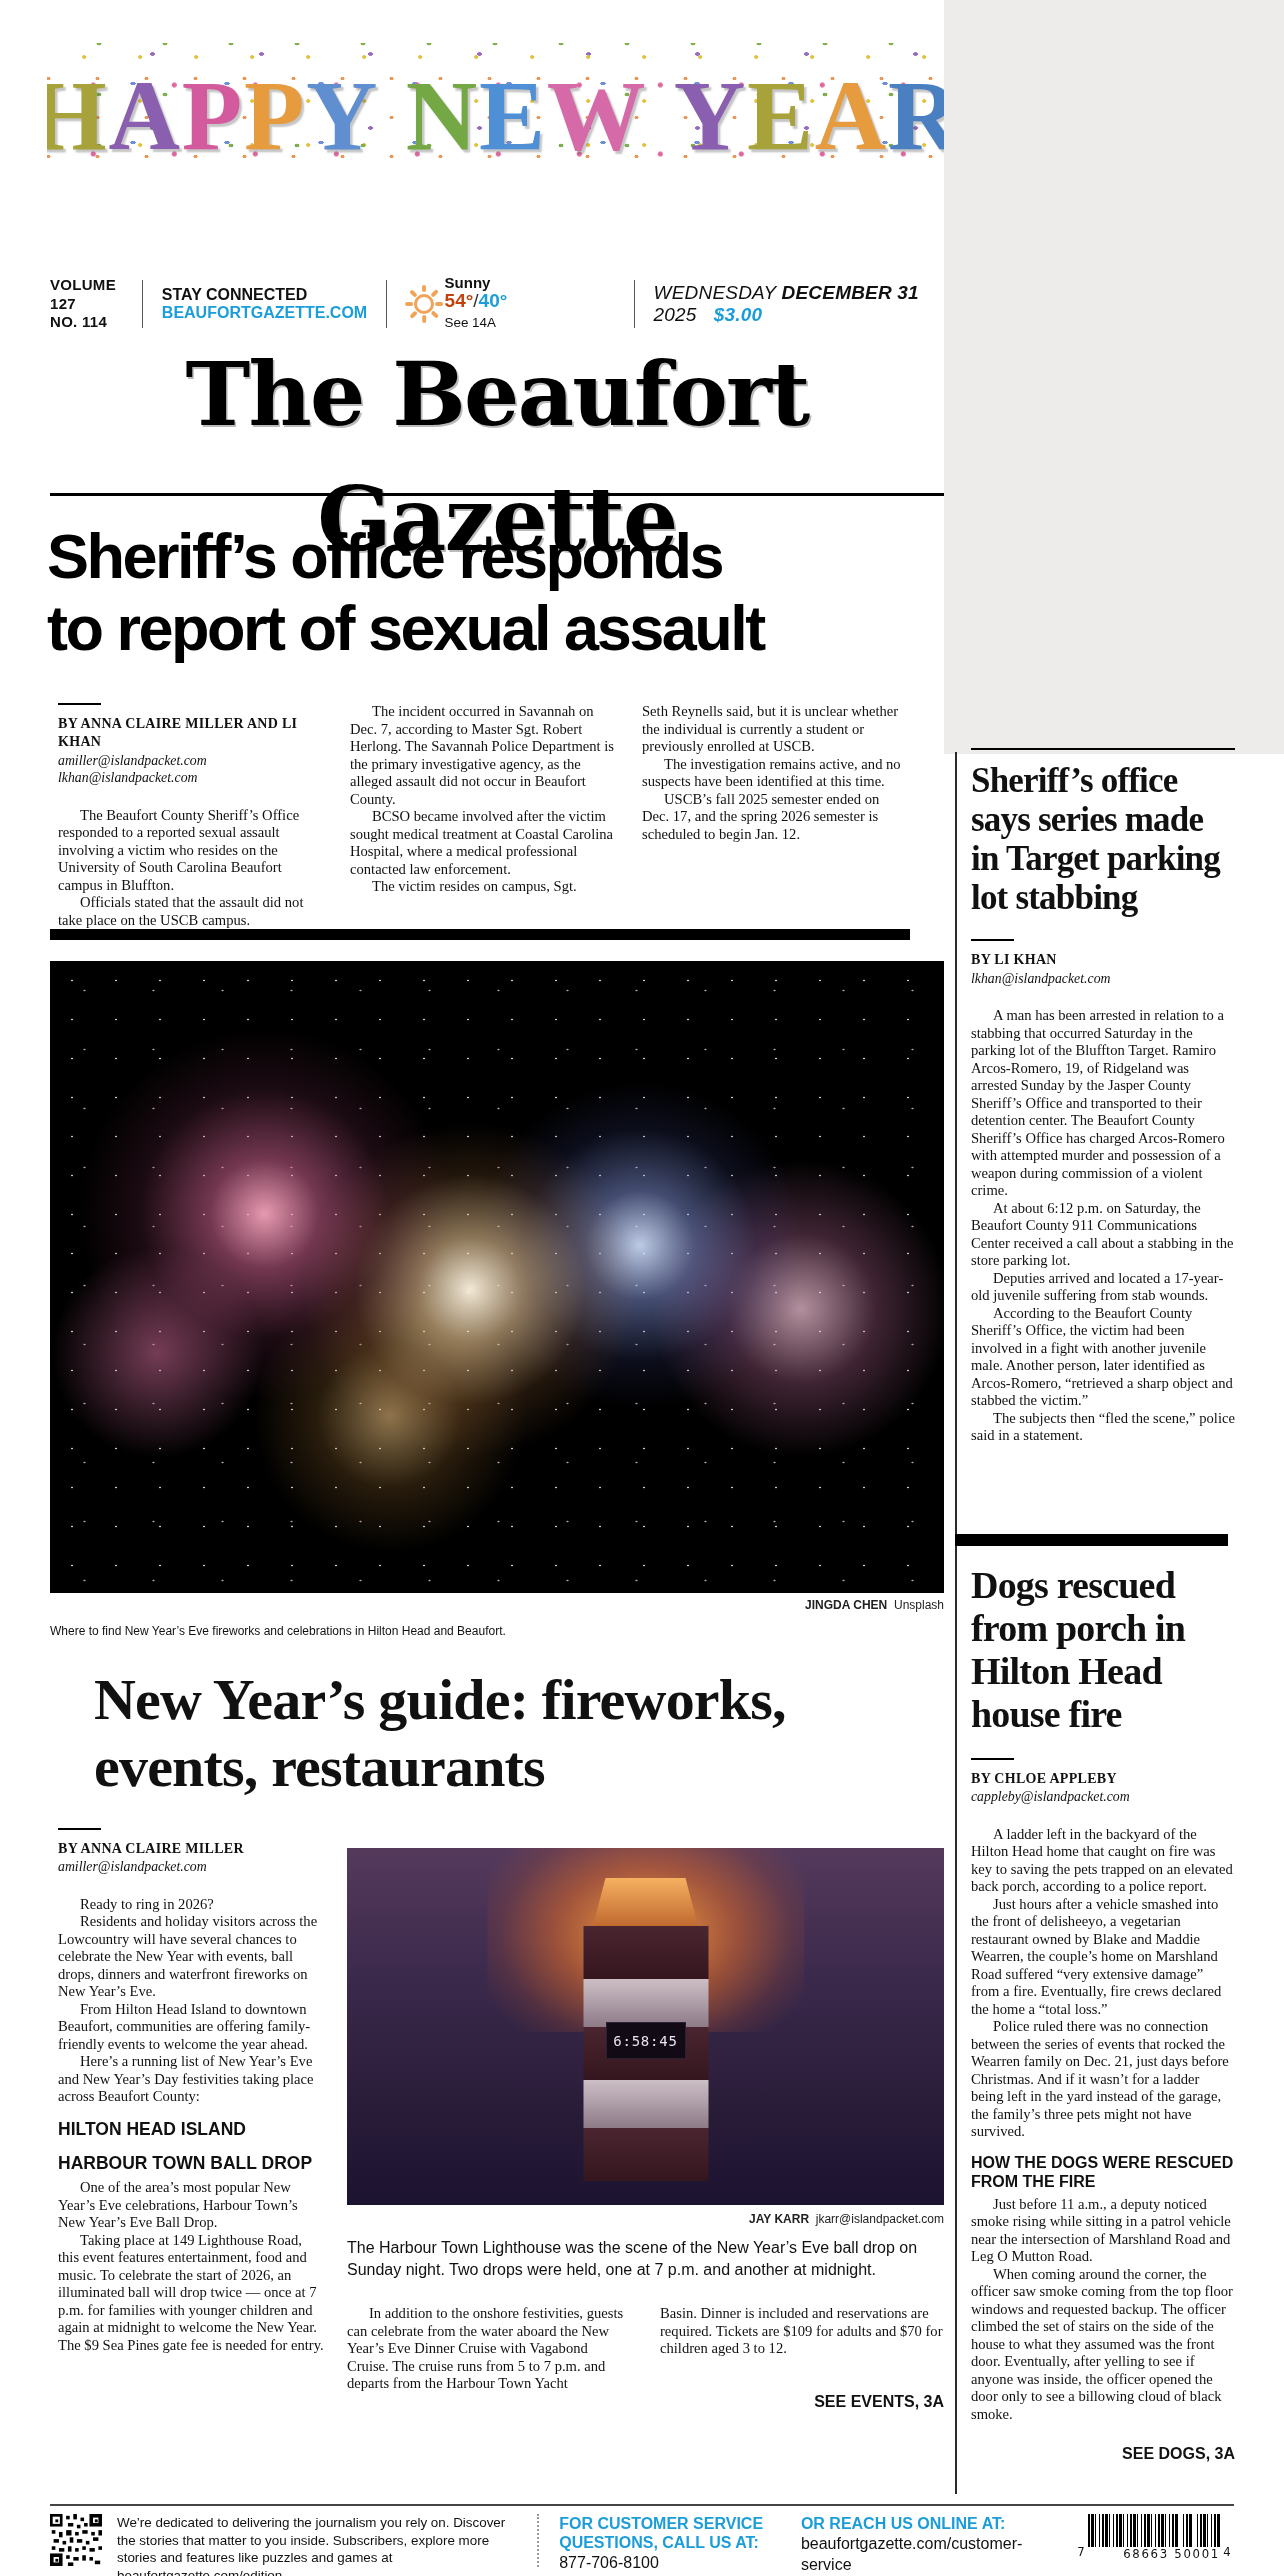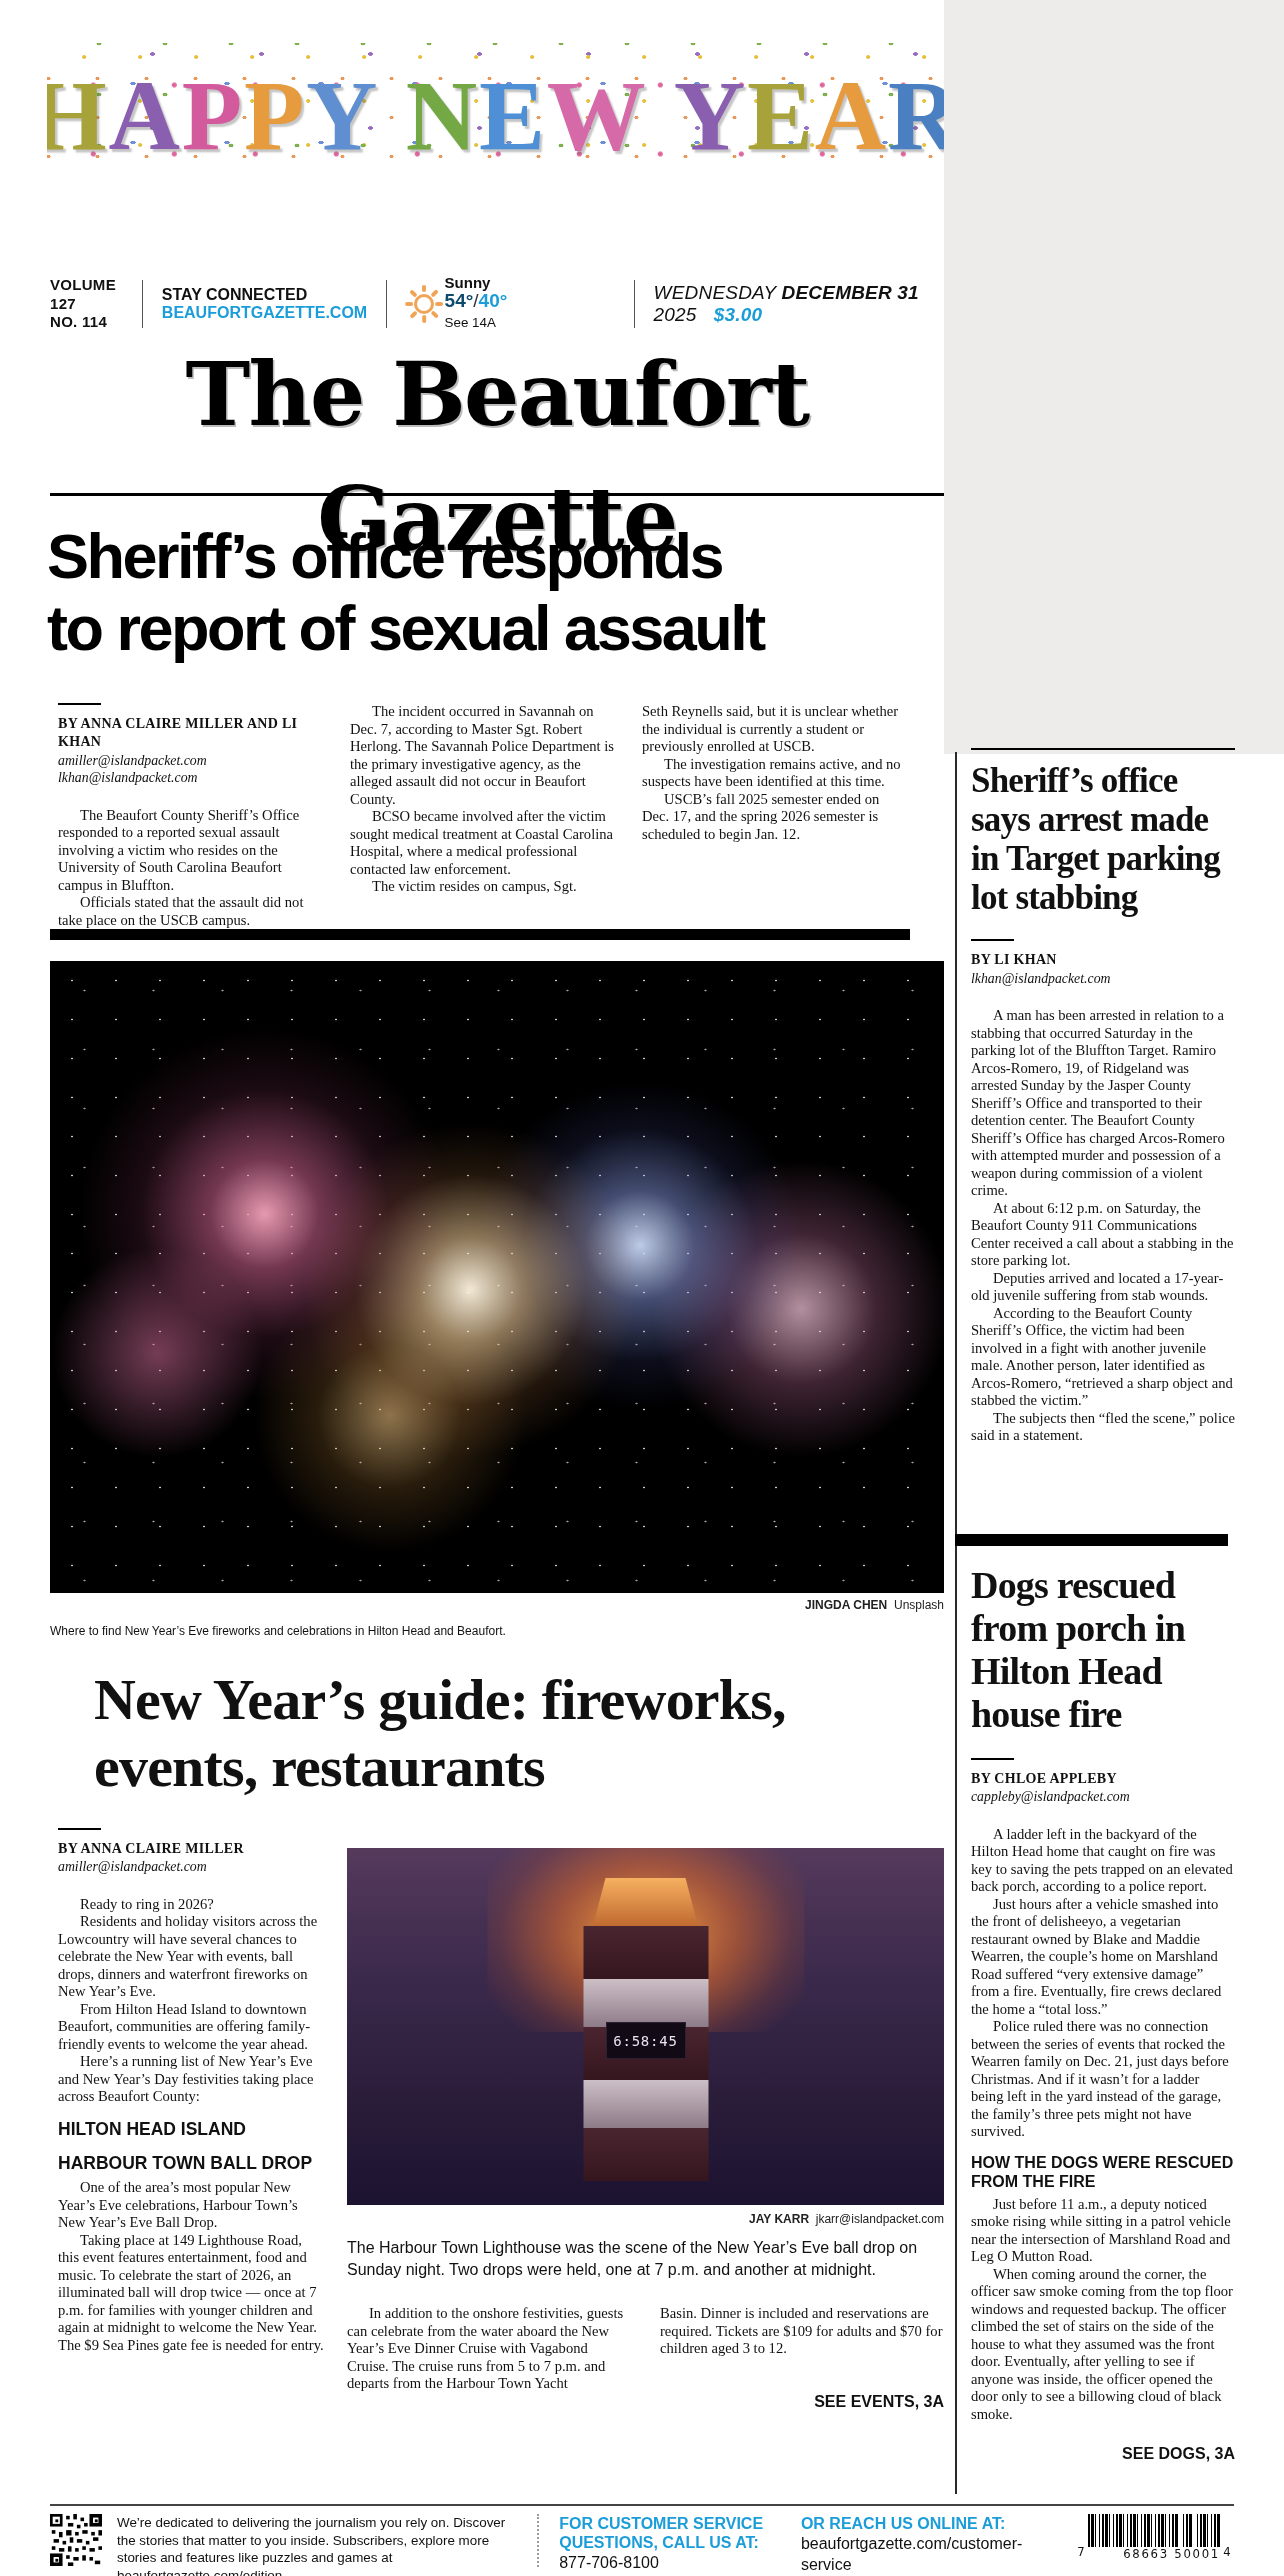--- a/index.html
+++ b/index.html
@@ -34,21 +34,21 @@
   .mast-block { line-height:18.4px; }
   .vol { font-size:15px; font-weight:bold; letter-spacing:0.3px; }
   .stay1 { font-size:16px; font-weight:bold; }
   .stay2 { font-size:16px; font-weight:bold; color:#1b9dd9; }
   .weather { display:flex; align-items:center; }
   .sun { width:37px; height:37px; position:relative; margin-right:11.7px; }
   .sun .core { position:absolute; left:8.4px; top:8.4px; width:20px; height:20px; border:3.3px solid #efa457; border-radius:50%; }
   .sun .ray { position:absolute; left:16.7px; top:-0.8px; width:4.2px; height:7.5px; background:#efa457; border-radius:2.5px; transform-origin:2.1px 19px; }
   .wtxt1 { font-size:15px; font-weight:bold; line-height:16px; }
   .wtxt2 { font-size:19px; font-weight:bold; line-height:20px; }
-  .w-high { color:#0c4a6e; } .w-slash { color:#333; font-weight:normal; } .w-low { color:#1b9dd9; }
+  .w-high { color:#c2410c; } .w-slash { color:#333; font-weight:normal; } .w-low { color:#1b9dd9; }
   .w-see { font-size:13.4px; font-weight:normal; }
   .date-block { font-size:19px; letter-spacing:0.2px;font-style:italic; }
   .date-day { font-weight:normal; } .date-bold { font-weight:bold; } .date-year { font-weight:normal; }
   .price { color:#1b9dd9; font-weight:bold; margin-left:11.7px; }
 
   
   .paper-title { left:50px; top:332px; width:894px; text-align:center;
     font-family:"DejaVu Serif", serif; font-weight:bold; font-size:87px; line-height:125px; color:#000;
     letter-spacing:-1.7px; text-shadow:1.7px 1.7px 0 #bbb; }
   .title-rule { left:50px; top:493px; width:894px; height:2.5px; background:#000; }
@@ -285,21 +285,21 @@
     <div class="jump">SEE EVENTS, 3A</div>
   </div>
 </div>
 
 <div class="abs v-divider"></div>
 
 <div class="abs rail">
   <div class="rail-rule"></div>
   <div class="rail-headline">
       <div>Sheriff’s office</div>
-      <div>says arrest made</div>
+      <div>says series made</div>
       <div>in Target parking</div>
       <div>lot stabbing</div>
     </div>
   <div class="byline-block">
     <div class="byline-rule"></div>
     <div class="byline">BY LI KHAN</div>
     <div class="byemail">lkhan@islandpacket.com</div>
   </div>
   <div>
       <p class="body">A man has been arrested in relation to a stabbing that occurred Saturday in the parking lot of the Bluffton Target. Ramiro Arcos-Romero, 19, of Ridgeland was arrested Sunday by the Jasper County Sheriff’s Office and transported to their detention center. The Beaufort County Sheriff’s Office has charged Arcos-Romero with attempted murder and possession of a weapon during commission of a violent crime.</p>

